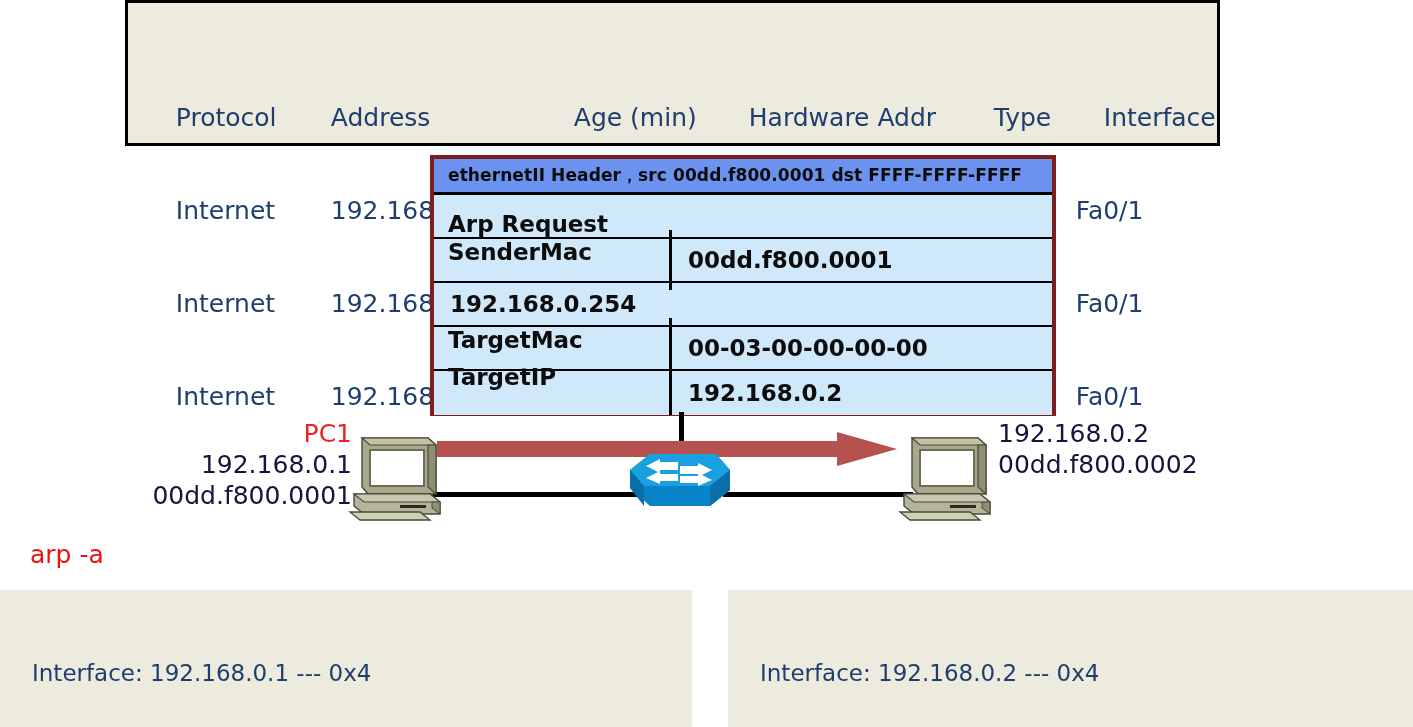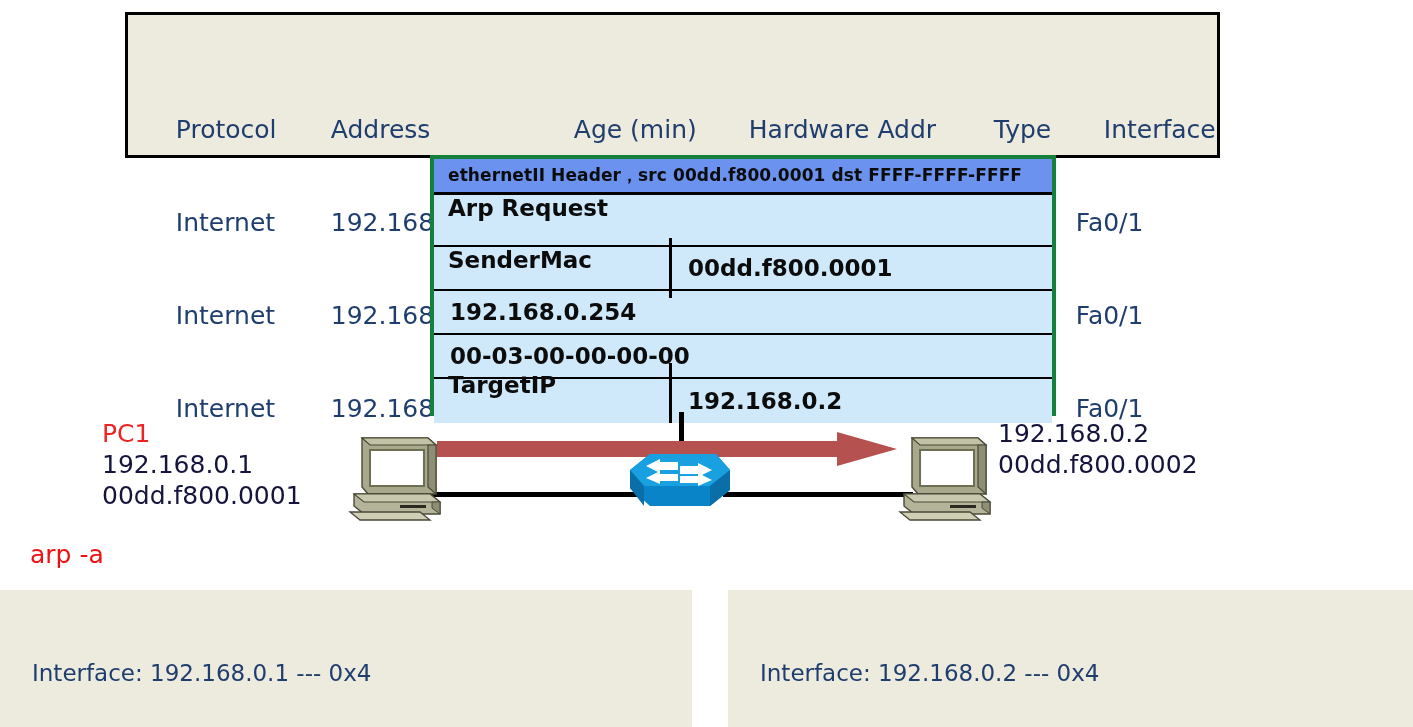--- a/index.html
+++ b/index.html
@@ -19,57 +19,56 @@
   }
 
   
   #router-arp-table{
     left:125px;top:0px;width:1095px;height:146px;
     border:3px solid #000000;
     box-sizing:border-box;
     padding:6px 0 0 16px;
     font-size:25px;
     line-height:31px;
-    margin-top:12px;
   }
   .rt-row{display:block;height:31px;}
   .rt-c{display:inline-block;vertical-align:top;}
   .rt-proto{width:155px;}
   .rt-addr{width:215px;}
   .rt-age{width:175px;text-align:center;}
   .rt-hw{width:245px;}
   .rt-type{width:110px;}
   .rt-if{width:100px;}
   .rt-head .rt-age{text-align:left;padding-left:28px;}
   .rt-head .rt-hw{padding-left:0px;}
 
   
   #arp-packet-table{
     position:absolute;left:430px;top:155px;width:626px;height:261px;
-    border:4px solid #15803d;
+    border:4px solid #7f1d1d;
     box-sizing:border-box;
     background:#cfe9fb;
   }
   .pkt-row{
     display:flex;
     border-bottom:2px solid #000000;
     box-sizing:border-box;
   }
   .pkt-row:last-child{border-bottom:none;align-items:flex-end;}
   .pkt-header-row{
     background:#6a92ee;
     height:36px;align-items:center;
     border-bottom:3px solid #000000;
   }
   .pkt-header-text{
     padding-left:14px;
     font-size:17px;font-weight:bold;color:#0c0c0c;
     letter-spacing:.1px;
   }
-  .pkt-title-row{height:52px;align-items:flex-start;background:#cfe9fb;}
+  .pkt-title-row{height:44px;align-items:flex-end;background:#cfe9fb;}
   .pkt-title-text{
     padding-left:14px;font-size:23px;font-weight:bold;color:#0c0c0c;
   }
   .pkt-kv-row{height:44px;align-items:center;background:#cfe9fb;}
   .pkt-key{
     width:238px;flex:0 0 238px;box-sizing:border-box;
     padding-left:14px;
     font-size:23px;font-weight:bold;color:#0c0c0c;
     border-right:3px solid #000000;
     line-height:44px;height:60px;
@@ -94,21 +93,21 @@
   #flow-arrow{position:absolute;left:437px;top:432px;width:460px;height:34px;}
 
   
   .pc-label{
     position:absolute;
     font-size:25px;
     color:#14143c;
     line-height:31px;
   }
   .pc-name{color:#ee2222;display:block;}
-  #pc1-label{left:102px;top:418px;width:225px;text-align:left;}
+  #pc1-label{left:127px;top:418px;width:225px;text-align:right;}
   #pc2-label{left:998px;top:418px;width:220px;text-align:left;}
 
   #pc1-icon{position:absolute;left:348px;top:432px;width:98px;height:90px;}
   #pc2-icon{position:absolute;left:898px;top:432px;width:98px;height:90px;}
   #switch-icon{position:absolute;left:630px;top:448px;width:100px;height:68px;}
 
   
   #arp-command{
     position:absolute;left:30px;top:540px;
     font-size:25px;color:#ee1111;
@@ -152,20 +151,21 @@
     <span class="pkt-title-text">Arp Request</span>
   </div>
   <div class="pkt-row pkt-kv-row">
     <span class="pkt-key">SenderMac</span>
     <span class="pkt-val">00dd.f800.0001</span>
   </div>
   <div class="pkt-row pkt-kv-row">
     <span class="pkt-val">192.168.0.254</span>
   </div>
   <div class="pkt-row pkt-kv-row">
+    <span class="pkt-key">TargetMac</span>
     <span class="pkt-val">00-03-00-00-00-00</span>
   </div>
   <div class="pkt-row pkt-kv-row">
     <span class="pkt-key">TargetIP</span>
     <span class="pkt-val">192.168.0.2</span>
   </div>
 </div>
 
 <div id="table-stem"></div>
 <div class="link-line" id="link-pc1-switch"></div>

